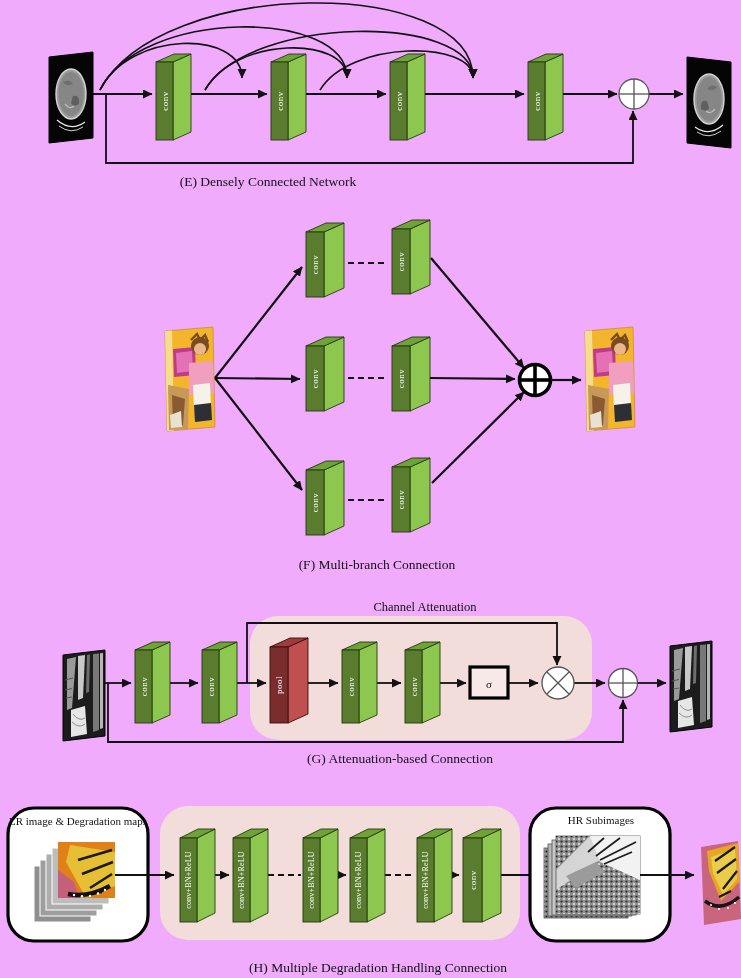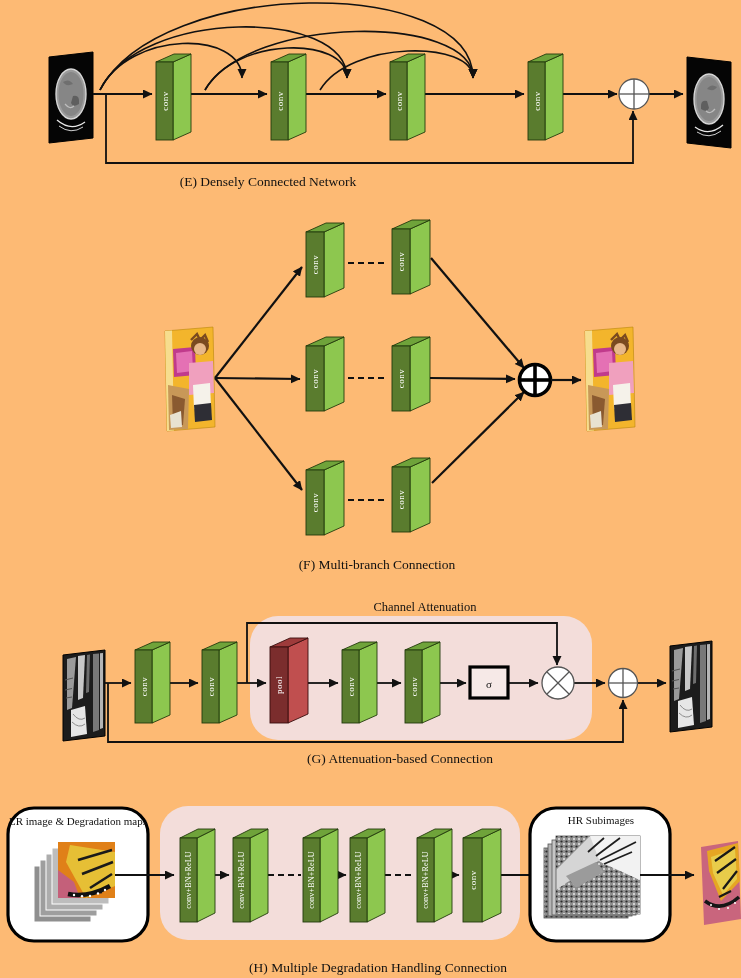--- a/index.html
+++ b/index.html
@@ -1,16 +1,16 @@
 <!DOCTYPE html>
 <html><head>
 <meta charset="utf-8">
 <style>
   html,body{margin:0;padding:0;background:#ffffff;}
-  .stage{position:relative;width:741px;height:978px;background:#fdba74;overflow:hidden;
+  .stage{position:relative;width:741px;height:978px;background:#f0abfc;overflow:hidden;
          font-family:"Liberation Serif", serif;}
   svg{display:block;}
   .flow{stroke:#111;stroke-width:1.8;fill:none;}
   .flowb{stroke:#111;stroke-width:2.2;fill:none;}
   .arc{stroke:#111;stroke-width:1.6;fill:none;}
   .dash{stroke:#111;stroke-width:2;fill:none;stroke-dasharray:6 4;}
   .blk-front{fill:#5a7c2e;stroke:#233a0c;stroke-width:0.9;}
   .blk-side{fill:#8dc74f;stroke:#233a0c;stroke-width:0.9;}
   .blk-top{fill:#6fa33a;stroke:#233a0c;stroke-width:0.9;}
   .pool-front{fill:#7b2d2d;stroke:#3a0f0f;stroke-width:0.9;}

